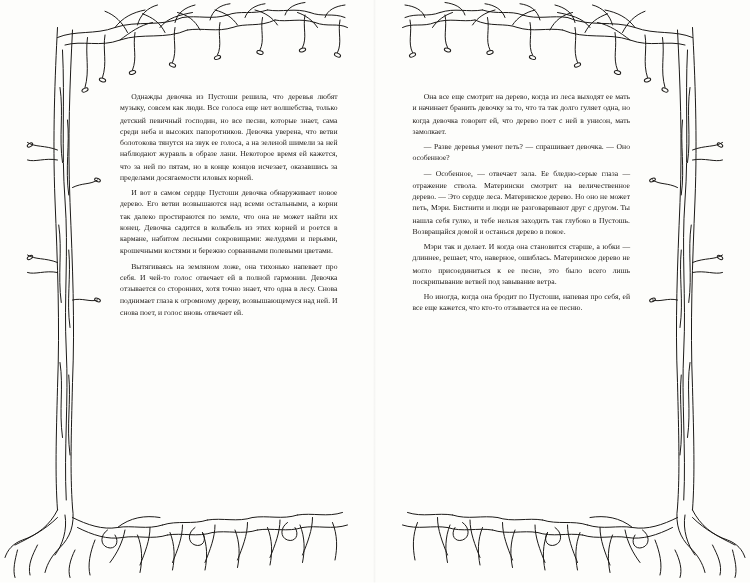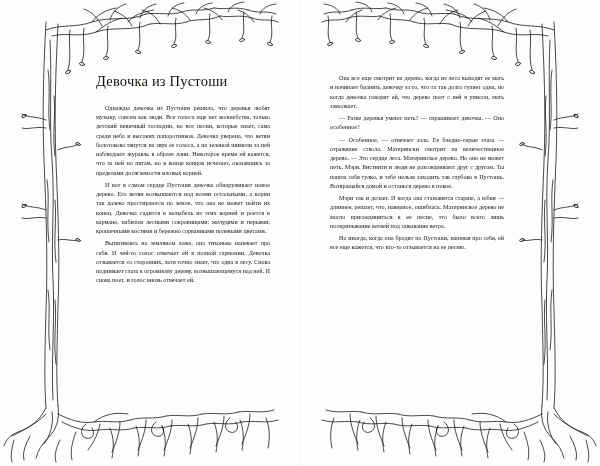--- a/index.html
+++ b/index.html
@@ -192,21 +192,20 @@
             <ellipse cx="242" cy="40" rx="2.6" ry="1.4" transform="rotate(-18 242 40)"></ellipse>
             <ellipse cx="270" cy="44" rx="2.6" ry="1.4" transform="rotate(24 270 44)"></ellipse>
             <ellipse cx="24" cy="116" rx="2.4" ry="1.3" transform="rotate(-30 24 116)"></ellipse>
             <ellipse cx="24" cy="206" rx="2.4" ry="1.3" transform="rotate(-30 24 206)"></ellipse>
             <ellipse cx="78" cy="144" rx="2.4" ry="1.3" transform="rotate(20 78 144)"></ellipse>
             <ellipse cx="78" cy="240" rx="2.4" ry="1.3" transform="rotate(20 78 240)"></ellipse>
           </g>
         </svg>
       </div>
       <div class="text-col">
-        <h1 class="title">Девочка из Пустоши</h1>
         <p class="para">Однажды девочка из Пустоши решила, что деревья любят музыку, совсем как люди. Все голоса еще нет волшебства, только детский певичный господин, но все песни, которые знает, сама среди неба и высоких папоротников. Девочка уверена, что ветви болотокова тянутся на звук ее голоса, а на зеленой шимели за ней наблюдают журавль в образе лани. Некоторое время ей кажется, что за ней по пятам, но в конце концов исчезает, оказавшись за пределами досягаемости иловых корней.</p>
         <p class="para">И вот в самом сердце Пустоши девочка обнаруживает новое дерево. Его ветви возвышаются над всеми остальными, а корни так далеко простираются по земле, что она не может найти их конец. Девочка садится в колыбель из этих корней и роется в кармане, набитом лесными сокровищами: желудями и перьями, крошечными костями и бережно сорванными полевыми цветами.</p>
         <p class="para">Вытягиваясь на земляном ложе, она тихонько напевает про себя. И чей-то голос отвечает ей в полной гармонии. Девочка отзывается со сторонних, хотя точно знает, что одна в лесу. Снова поднимает глаза к огромному дереву, возвышающемуся над ней. И снова поет, и голос вновь отвечает ей.</p>
       </div>
     </div>
 
     <div class="leaf leaf-right">
       <div class="art">
         <svg viewBox="0 0 300 466" xmlns="http://www.w3.org/2000/svg" aria-hidden="true">
           <g fill="none" stroke="#1c1a18" stroke-width="0.8" stroke-linecap="round">

